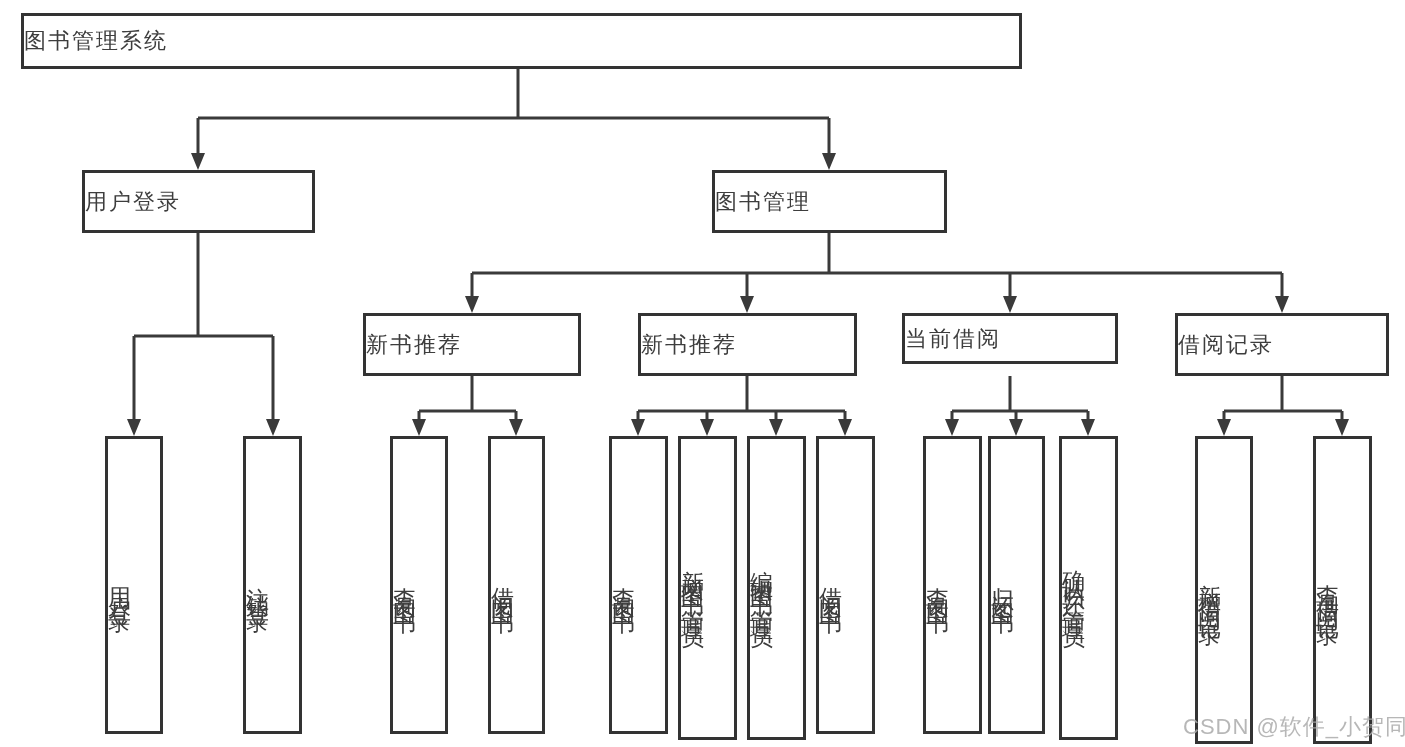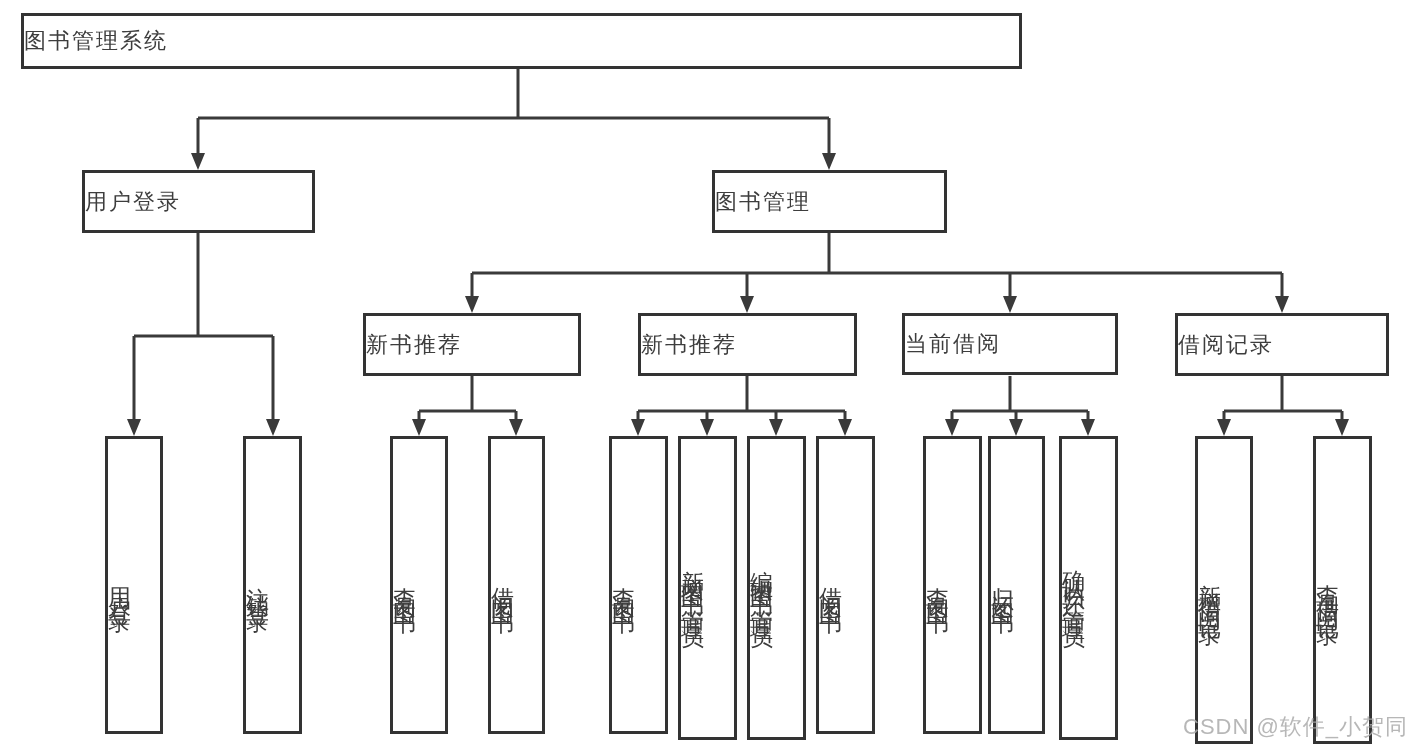--- a/index.html
+++ b/index.html
@@ -93,21 +93,21 @@
   <div class="box" style="left:363px;top:313px;width:218px;height:63px">
     <span>新书推荐</span>
   </div>
 
   <div class="box" style="left:712px;top:170px;width:235px;height:63px">
     <span>图书管理</span>
   </div>
   <div class="box" style="left:638px;top:313px;width:219px;height:63px">
     <span>新书推荐</span>
   </div>
-  <div class="box" style="left:902px;top:313px;width:216px;height:62px">
+  <div class="box" style="left:902px;top:313px;width:216px;height:51px">
     <span>当前借阅</span>
   </div>
   <div class="box" style="left:1175px;top:313px;width:214px;height:63px">
     <span>借阅记录</span>
   </div>
 
   <div class="box vbox" style="left:105px;top:436px;width:58px;height:298px">
     <span class="vtext">用户登录</span>
   </div>
   <div class="box vbox" style="left:243px;top:436px;width:59px;height:298px">

